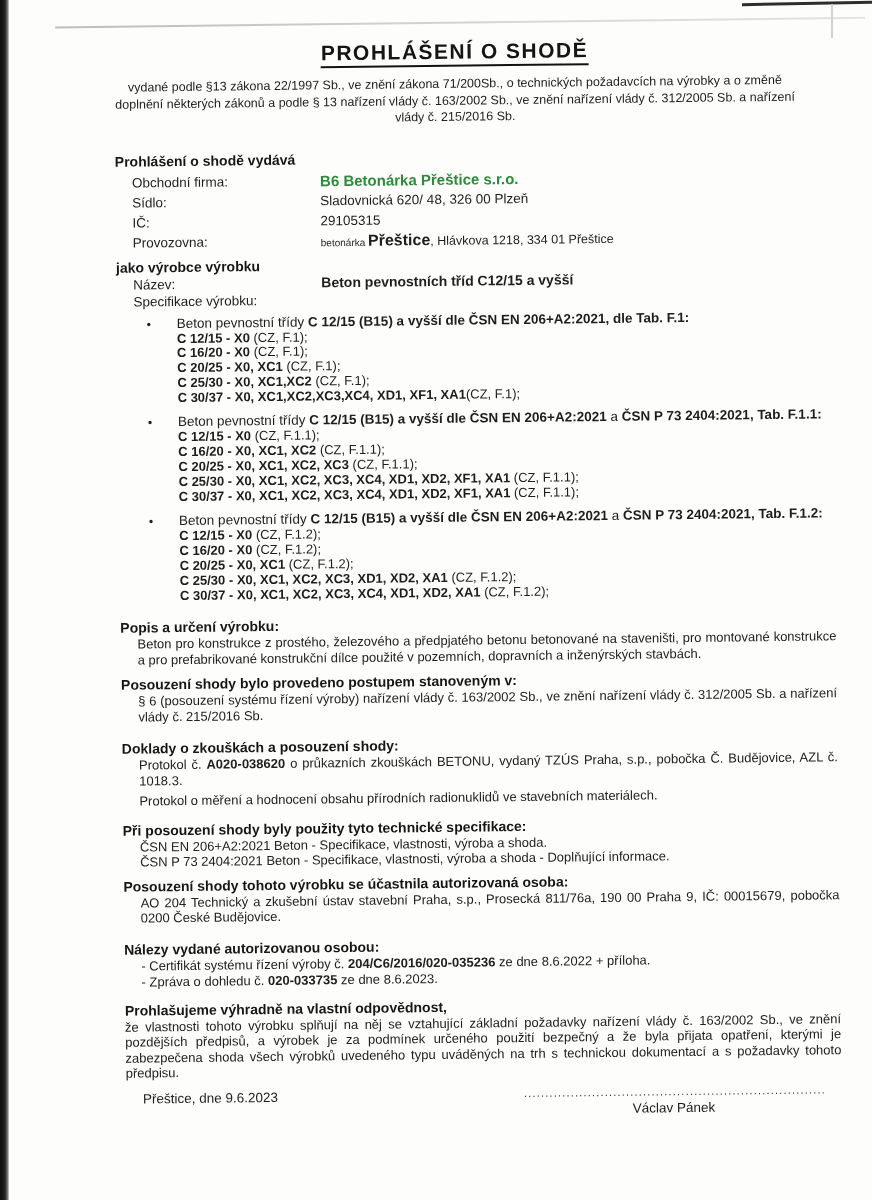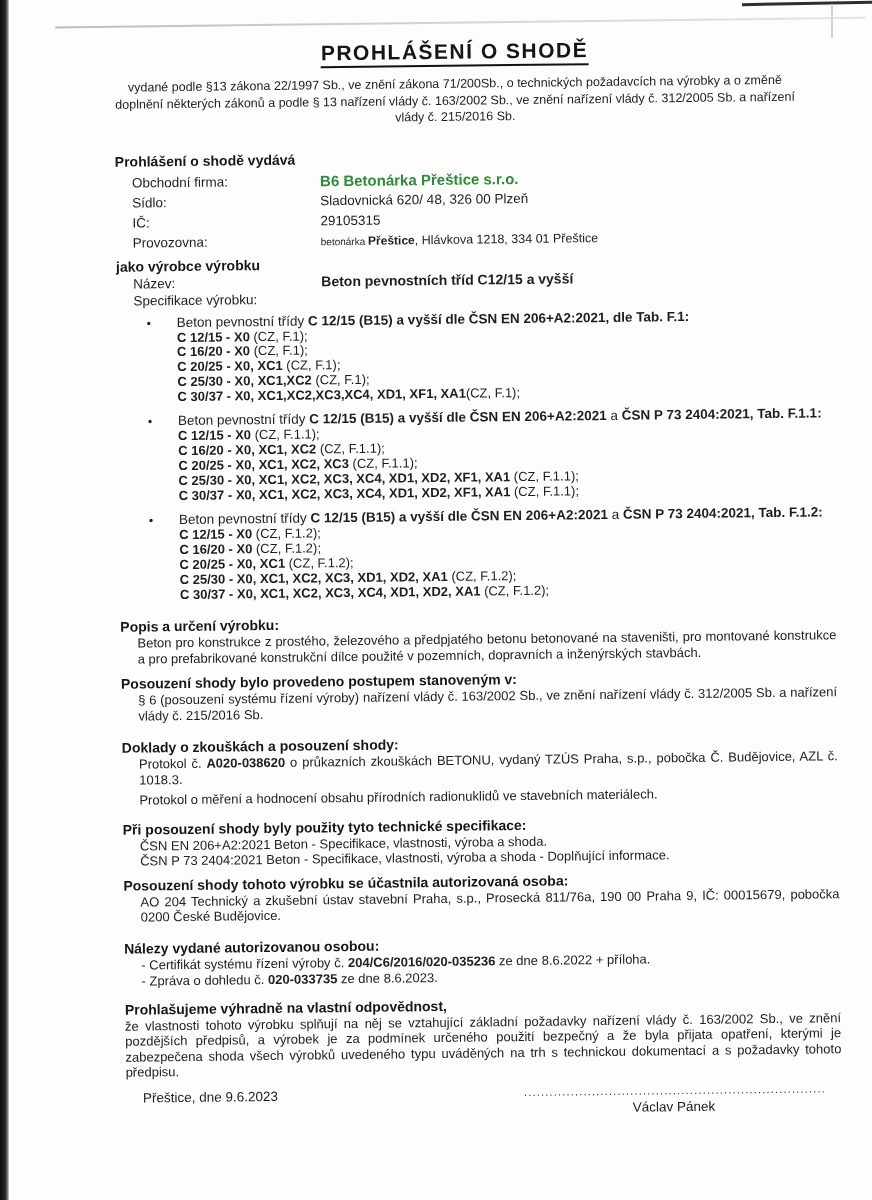--- a/index.html
+++ b/index.html
@@ -21,21 +21,21 @@
   .doc-title{display:inline-block;font-size:21px;font-weight:700;letter-spacing:1.5px;
     border-bottom:2.5px solid #121212;padding-bottom:1px;color:#151515;}
   .subtitle{margin-top:9px;font-size:12.5px;line-height:16.5px;color:#222;}
   .sec-head{font-size:14px;font-weight:700;color:#161616;line-height:17px;}
   .ind{padding-left:17px;}
   .kv-row{display:flex;line-height:20px;font-size:13.5px;}
   .kv-label{width:188px;flex:none;}
   .kv-value{flex:1;}
   .green-co{color:var(--accent,#2e8b3c);font-weight:700;font-size:15px;}
   .prov-big{font-size:10px;}
-  .prov-bold{font-size:12px;font-weight:700;}
+  .prov-bold{font-size:16px;font-weight:700;}
   .small-rest{font-size:12.5px;}
   .name-val{font-weight:700;font-size:14px;}
   .bullet-block{margin-left:30px;margin-top:9px;}
   .bullet-head{display:flex;font-size:13.5px;line-height:16px;}
   .bullet-dot{width:30px;flex:none;font-size:12px;}
   .b{font-weight:700;}
   .cline{margin-left:30px;font-size:13px;line-height:14.8px;}
   .para{font-size:13px;line-height:15.5px;text-align:justify;text-align-last:left;color:#222;}
   .footer-row{display:flex;margin-top:10px;align-items:flex-start;}
   .place-date{font-size:13.5px;padding-left:17px;flex:1;}

